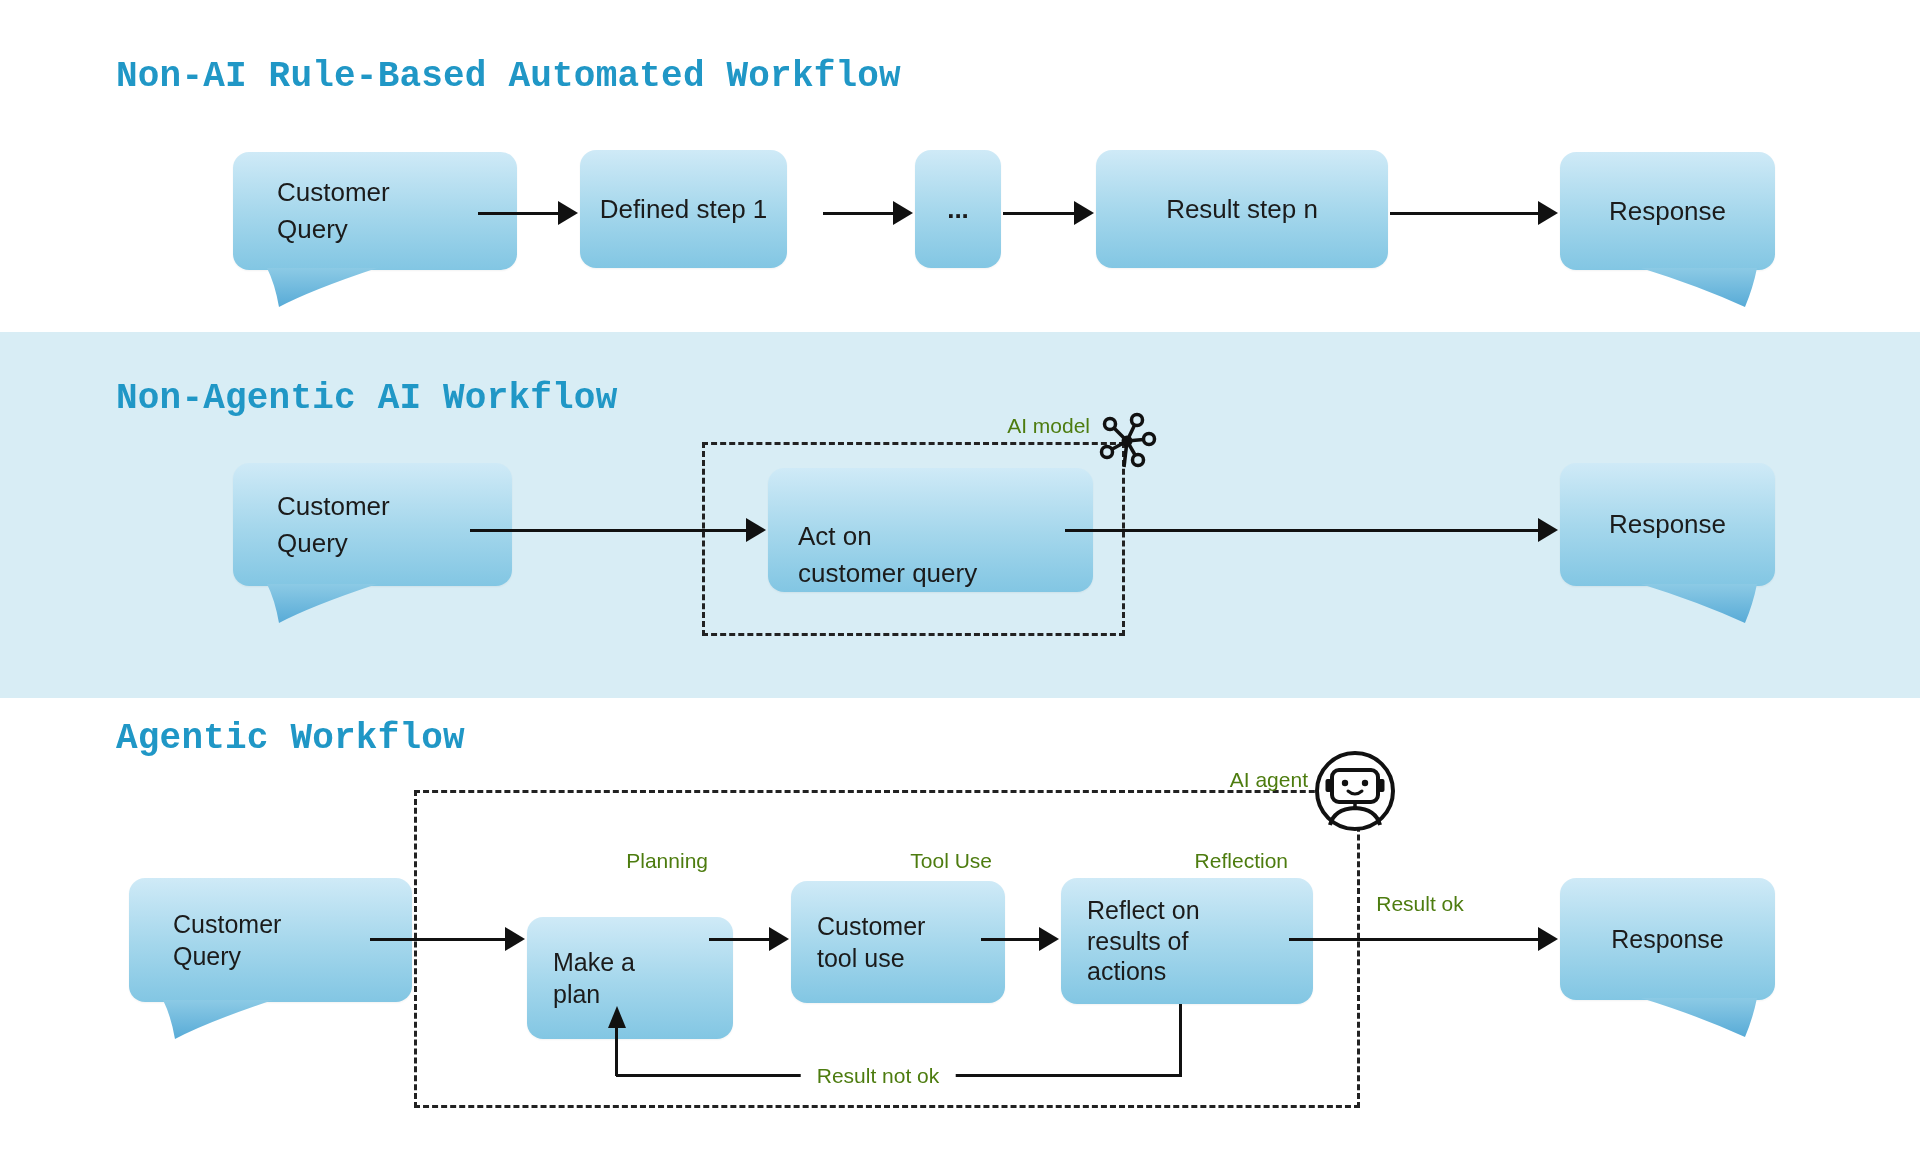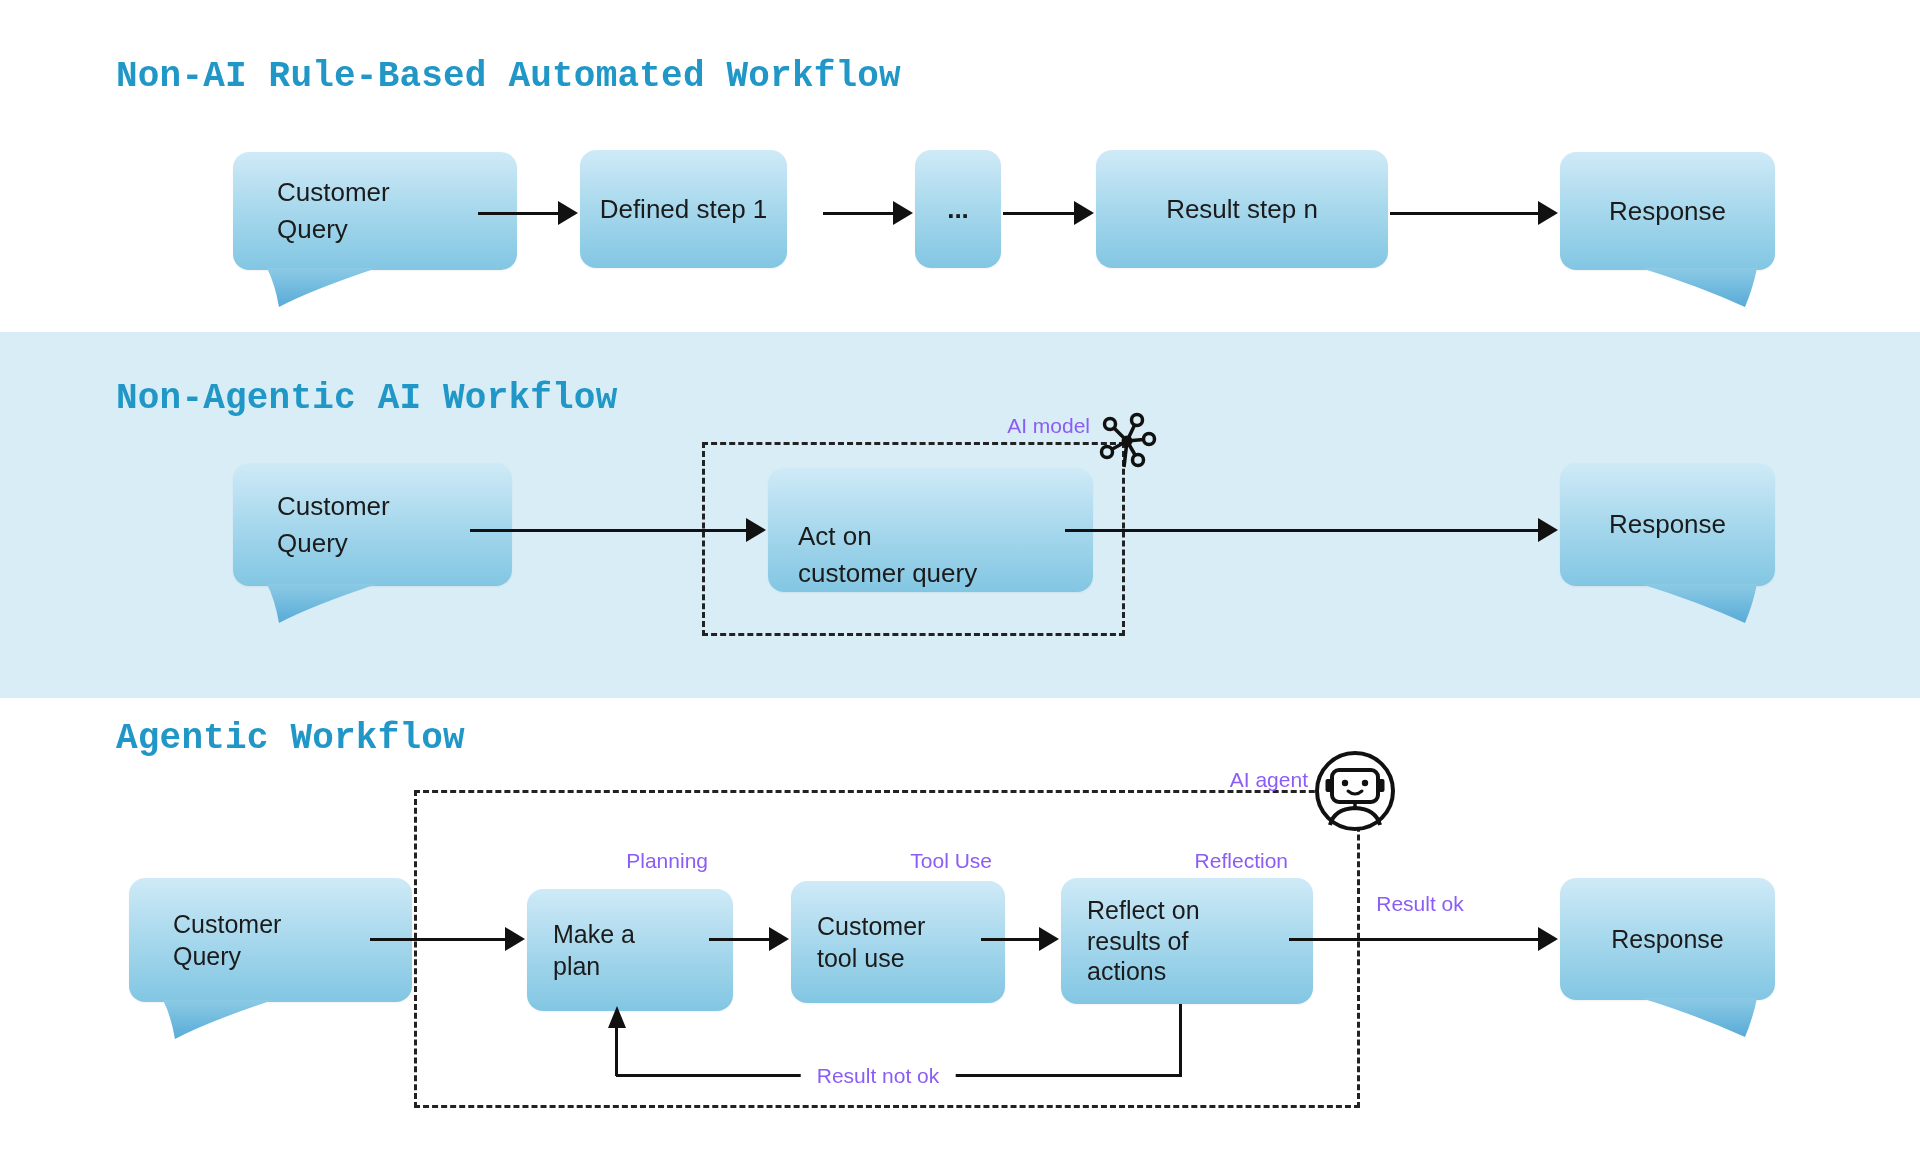--- a/index.html
+++ b/index.html
@@ -27,21 +27,21 @@
   .tail-right{right:14px;}
   .arrow{position:absolute;height:24px;}
   .arrow .shaft{position:absolute;left:0;right:16px;top:50%;margin-top:-1.5px;height:3px;background:#111;}
   .arrow .head{position:absolute;right:0;top:50%;margin-top:-12px;width:0;height:0;
     border-left:20px solid #111;border-top:12px solid transparent;border-bottom:12px solid transparent;}
   .uparrow-line{position:absolute;width:3px;background:#111;}
   .uparrow-head{position:absolute;width:0;height:0;
     border-bottom:22px solid #111;border-left:9px solid transparent;border-right:9px solid transparent;}
   .loopline{position:absolute;background:#111;}
   .dashedbox{position:absolute;border:3px dashed #222;}
-  .smalllabel{position:absolute;font-size:21px;color:#8b5cf6;white-space:nowrap;}
+  .smalllabel{position:absolute;font-size:21px;color:#4d7c0f;white-space:nowrap;}
   .ralign{text-align:right;}
   .onlinelabel{background:#ffffff;padding:0 16px;transform:translate(-50%,-50%);}
   .icon{position:absolute;}
 </style>
 </head>
 <body>
 
 <div class="canvas">
 
   <svg width="0" height="0" style="position:absolute" aria-hidden="true">
@@ -186,21 +186,21 @@
 
   <div class="arrow" style="left:370px;top:927px;width:155px;">
       <div class="shaft"></div>
       <div class="head"></div>
     </div>
 
   <div class="smalllabel ralign" style="left:560px;top:849px;width:148px;">Planning</div>
   <div class="smalllabel ralign" style="left:844px;top:849px;width:148px;">Tool Use</div>
   <div class="smalllabel ralign" style="left:1140px;top:849px;width:148px;">Reflection</div>
 
-  <div class="box multi pad26 fs25" style="left:527px;top:889px;width:180px;height:122px;">
+  <div class="box multi pad26 fs25" style="left:527px;top:917px;width:180px;height:122px;">
     <span>Make a
 plan</span>
   </div>
 
   <div class="arrow" style="left:709px;top:927px;width:80px;">
       <div class="shaft"></div>
       <div class="head"></div>
     </div>
 
   <div class="box multi pad26 fs25" style="left:791px;top:881px;width:188px;height:122px;">

